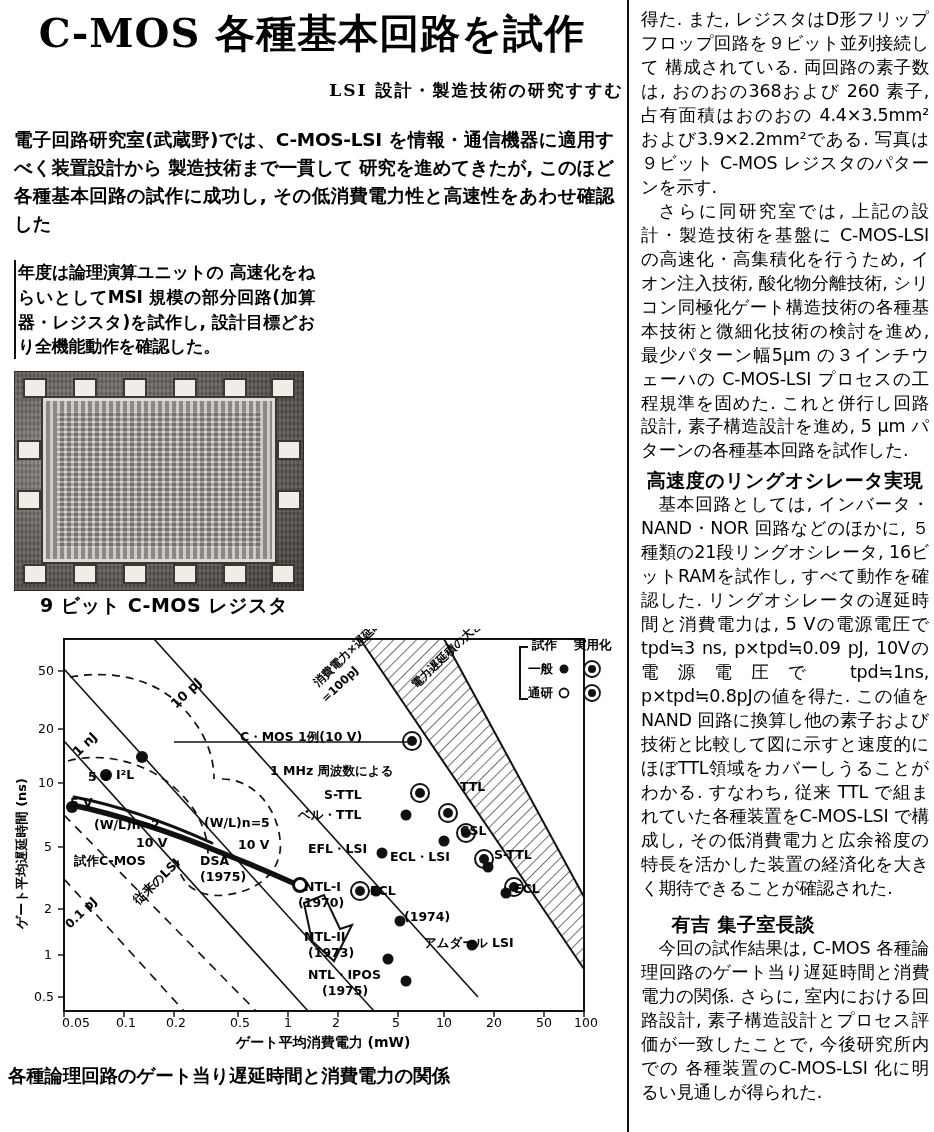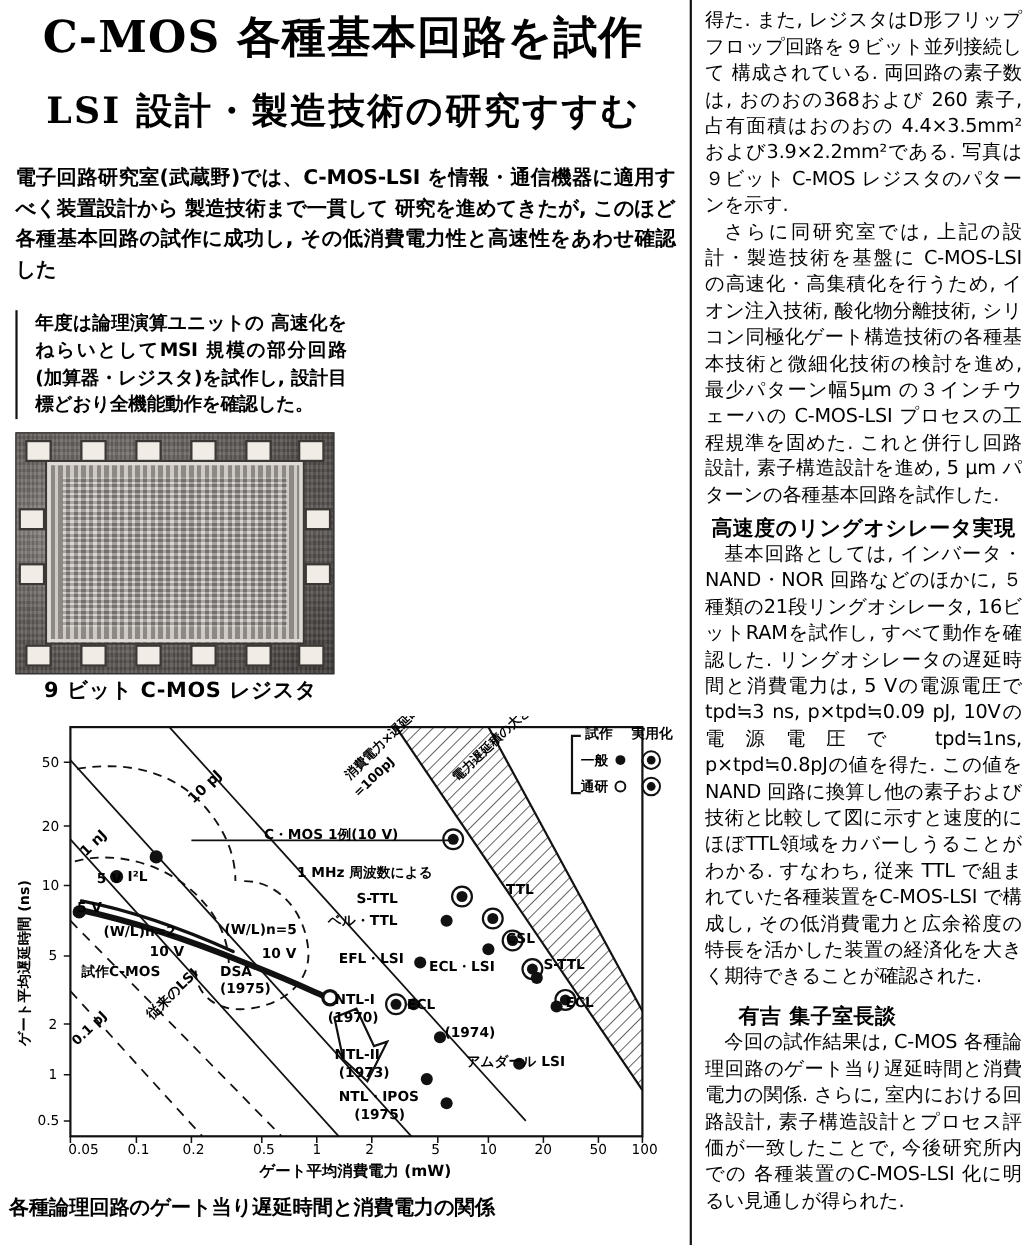--- a/index.html
+++ b/index.html
@@ -47,23 +47,23 @@
   .headline {
     margin: 6px 0 0 0;
     text-align: center;
     font-family: "DejaVu Serif", "Liberation Serif", serif;
     font-size: 40px;
     font-weight: 700;
     letter-spacing: 1px;
   }
   .subhead {
     margin: 18px 0 0 0;
-    text-align: center;
+    text-align: right;
     font-family: "DejaVu Serif", "Liberation Serif", serif;
-    font-size: 33px;
+    font-size: 17px;
     font-weight: 700;
     letter-spacing: 2px;
   }
   .lead {
     margin: 24px 10px 0 14px;
     font-size: 18.5px;
     line-height: 1.52;
     font-weight: 700;
     text-align: justify;
     letter-spacing: -0.3px;
@@ -78,21 +78,21 @@
   }
   .body-2col .col {
     width: 50%;
     font-size: 17px;
     line-height: 1.45;
     font-weight: 700;
     text-align: justify;
     letter-spacing: -0.3px;
   }
   .body-2col .col.right {
-    padding-left: 16px;
+    padding-left: 2px;
     border-left: 2px solid #111;
     box-sizing: border-box;
   }
   
   .photo-block {
     position: relative;
     margin: 8px 0 0 0;
     padding: 0 8px 0 14px;
   }
   .photo {

